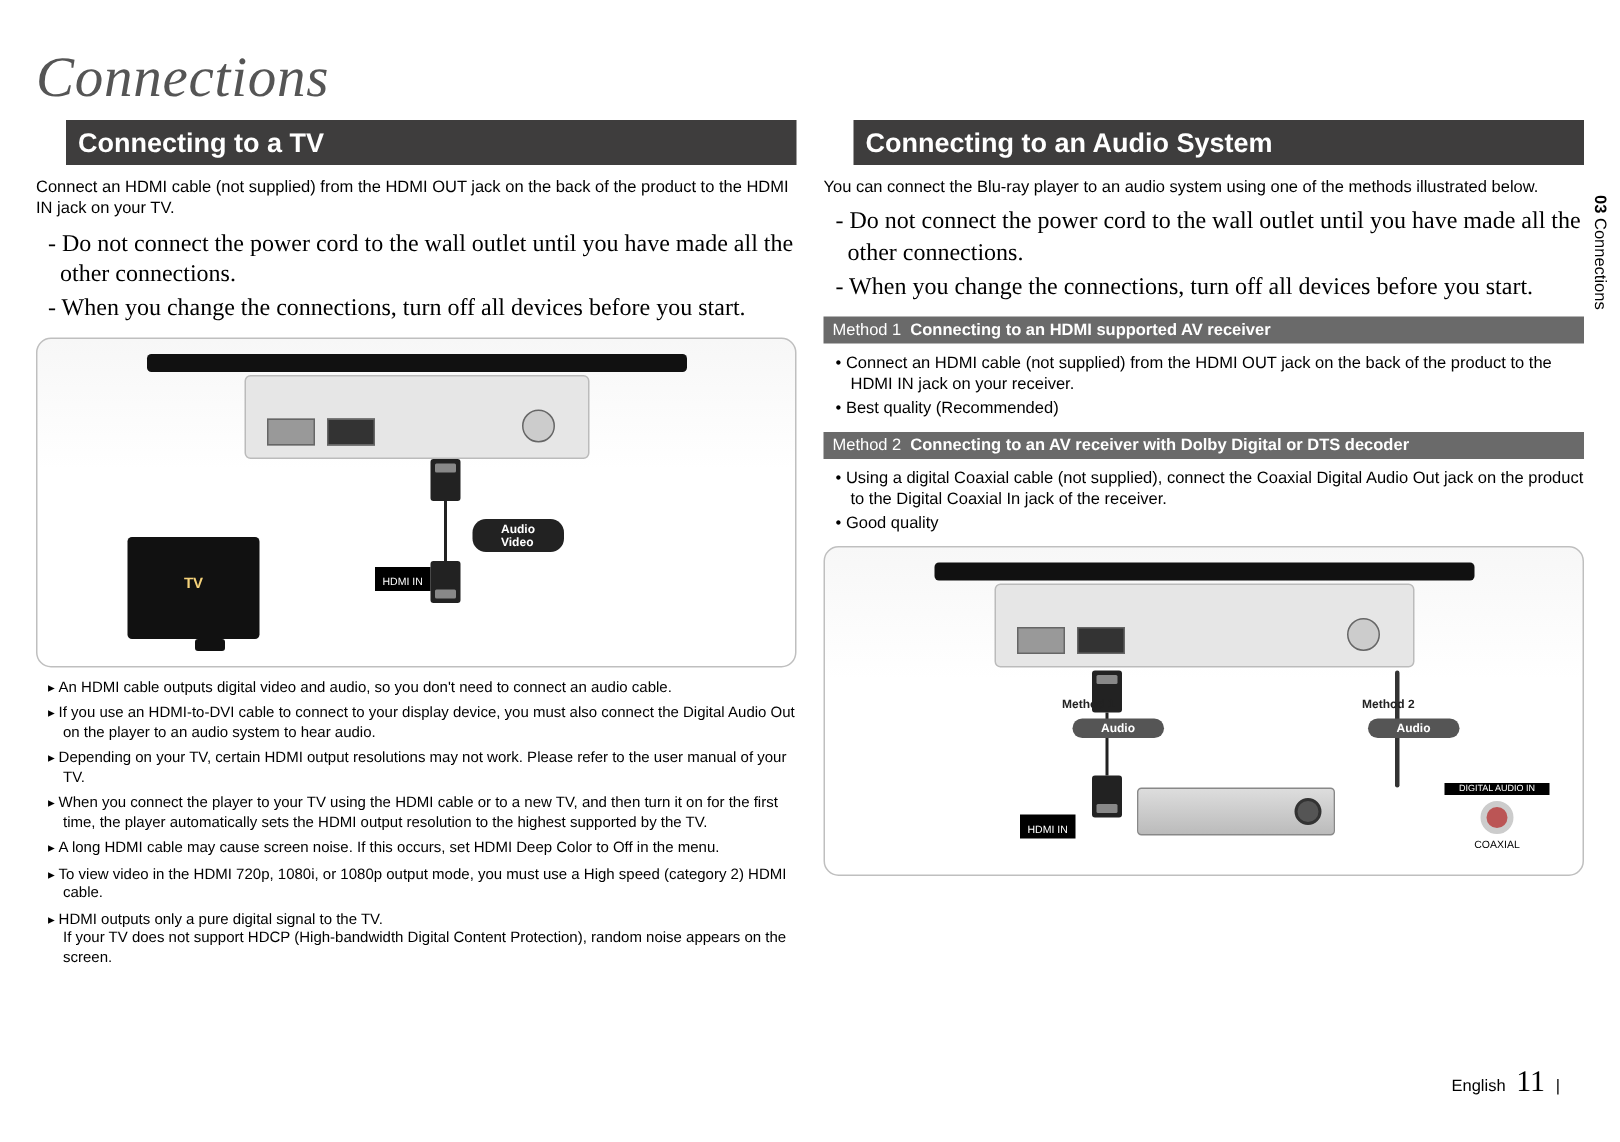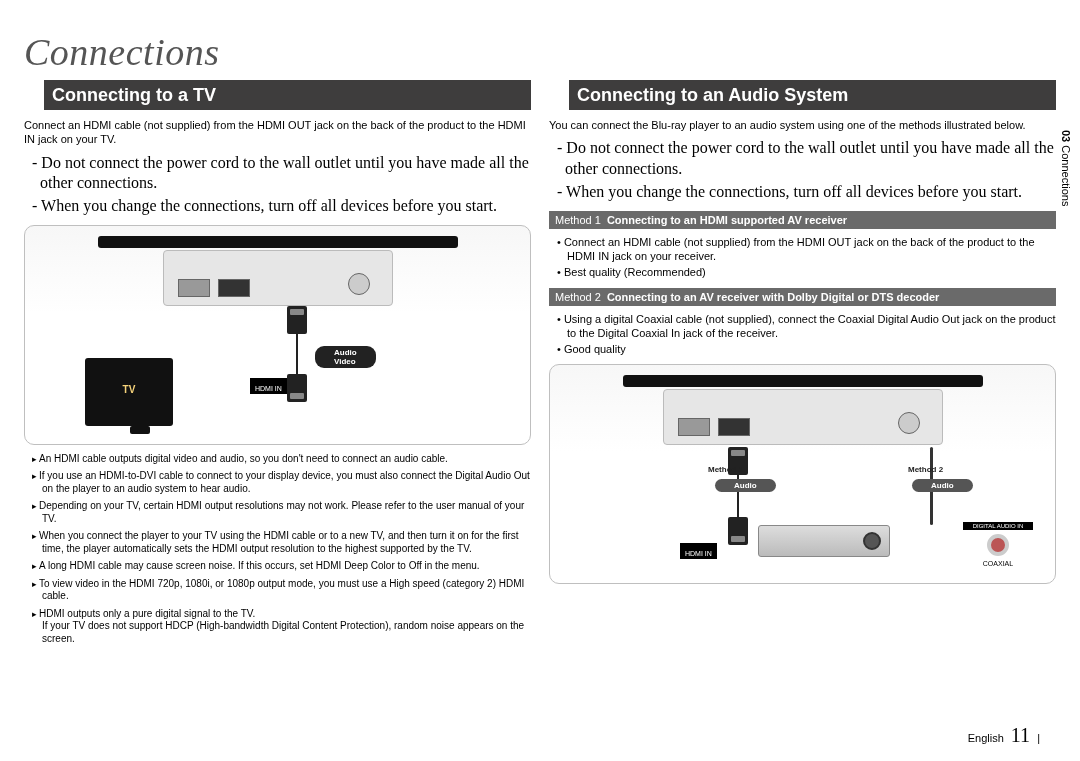--- a/index.html
+++ b/index.html
@@ -121,21 +121,21 @@
   .diagram .coaxbox .ftr{font-size:7px;}
   .diagram .method-lbl { position:absolute; font-size:8px; font-weight:bold; color:#222; }
   .side-tab {
     position:absolute; right:8px; top:130px;
     writing-mode: vertical-rl;
     font-size:11px;
     font-family: Arial, sans-serif;
   }
   .side-tab .num { font-weight:bold; }
   .footer {
-    position:absolute; bottom:14px; right:40px;
+    position:absolute; bottom:28px; right:40px;
     font-size:11px;
   }
   .footer .pnum { font-size:20px; font-family:Georgia,serif; margin:0 4px; }
 </style>
 </head>
 <body>
 
 <div class="page">
   <h1 class="title">Connections</h1>
 

